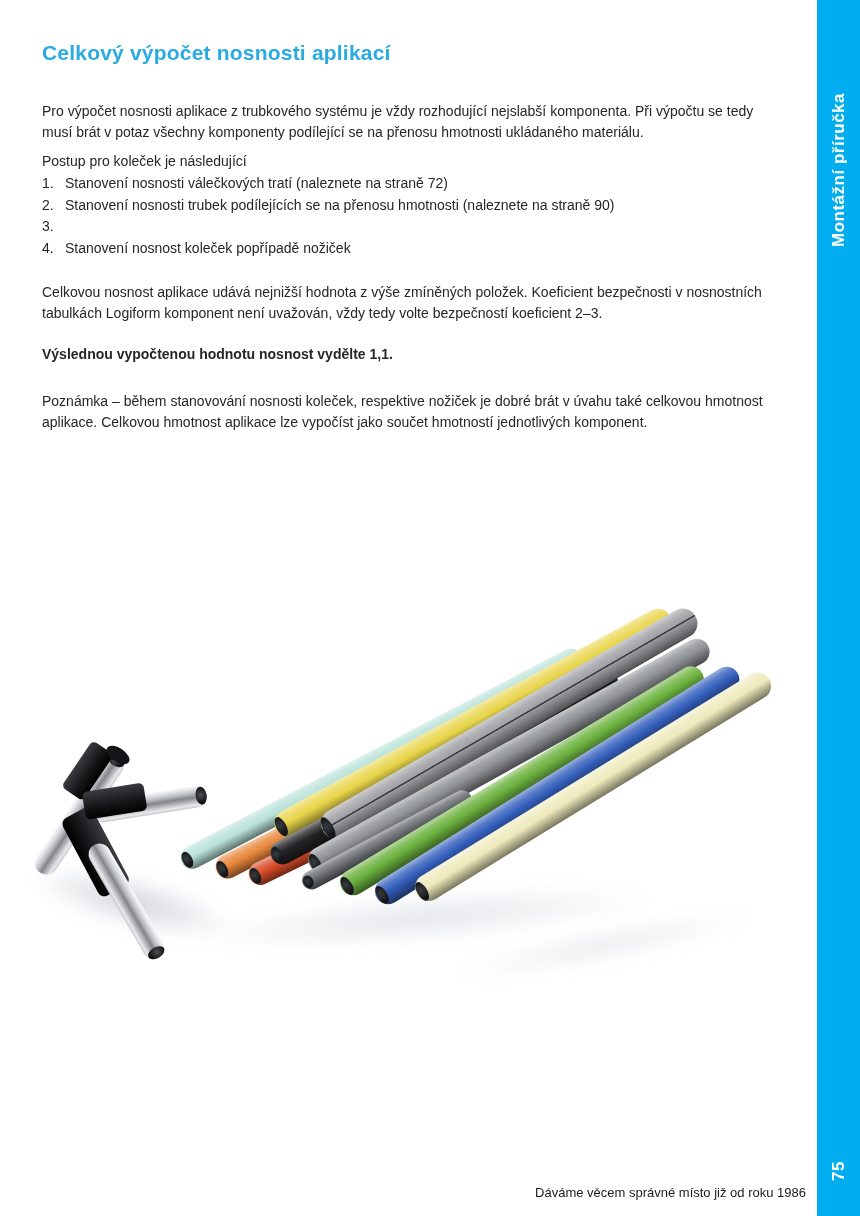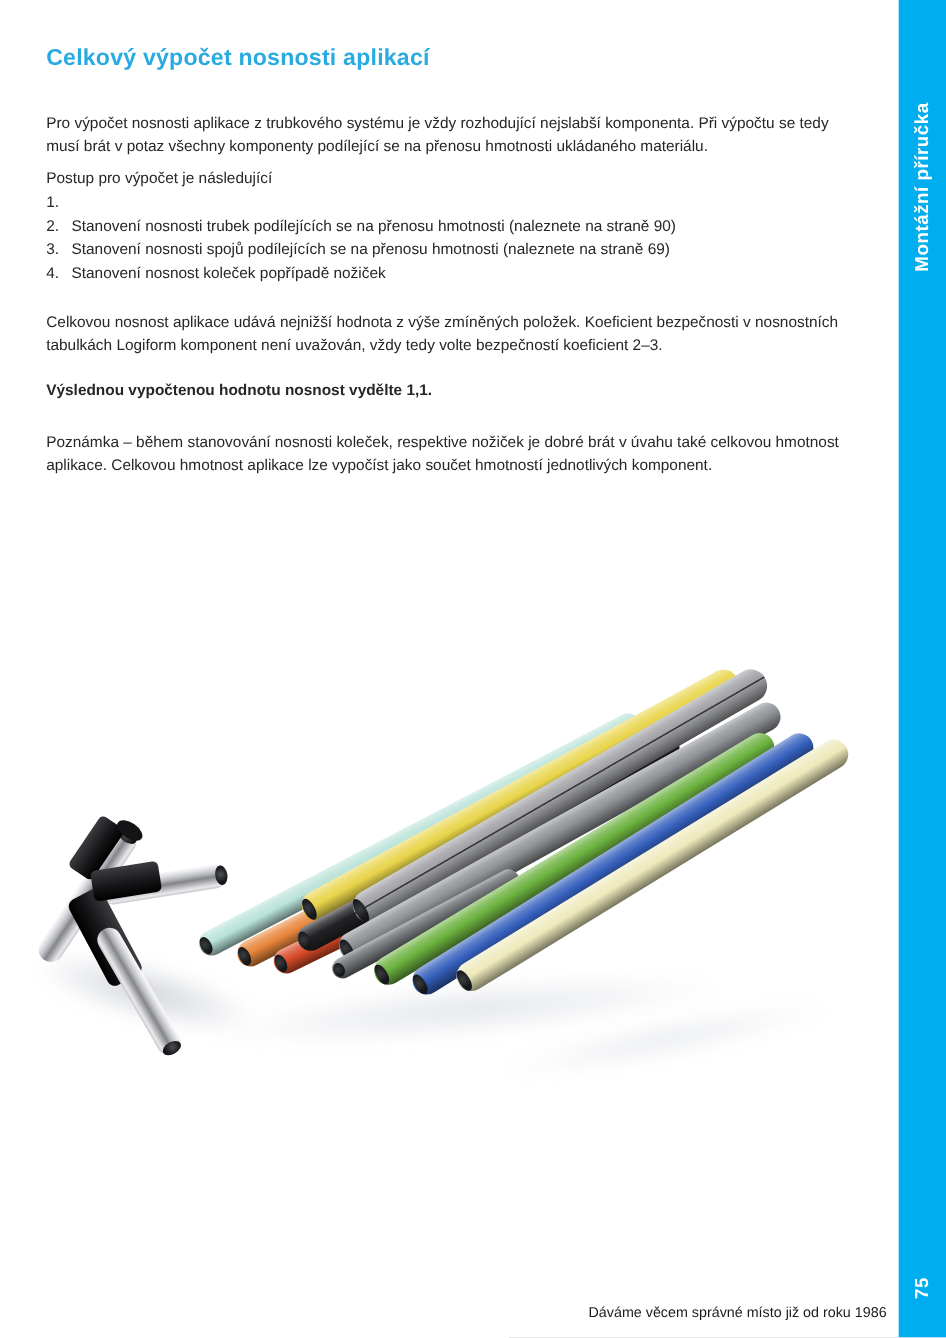--- a/index.html
+++ b/index.html
@@ -99,33 +99,33 @@
 </head>
 <body>
 
 <div class="page">
 
   <div class="content">
     <h1 class="block doc-title">Celkový výpočet nosnosti aplikací</h1>
 
     <p class="block intro">Pro výpočet nosnosti aplikace z trubkového systému je vždy rozhodující nejslabší komponenta. Při výpočtu se tedy musí brát v potaz všechny komponenty podílející se na přenosu hmotnosti ukládaného materiálu.</p>
 
-    <p class="block steps-heading">Postup pro výpočet je následující</p>
+    <p class="block steps-heading">Postup pro koleček je následující</p>
 
     <div class="block steps">
       <div class="step">
         <span class="num">1.</span>
+        <span class="txt">Stanovení nosnosti válečkových tratí (naleznete na straně 72)</span>
       </div>
       <div class="step">
         <span class="num">2.</span>
         <span class="txt">Stanovení nosnosti trubek podílejících se na přenosu hmotnosti (naleznete na straně 90)</span>
       </div>
       <div class="step">
         <span class="num">3.</span>
-        <span class="txt">Stanovení nosnosti spojů podílejících se na přenosu hmotnosti (naleznete na straně 69)</span>
       </div>
       <div class="step">
         <span class="num">4.</span>
         <span class="txt">Stanovení nosnost koleček popřípadě nožiček</span>
       </div>
     </div>
 
     <p class="block summary">Celkovou nosnost aplikace udává nejnižší hodnota z výše zmíněných položek. Koeficient bezpečnosti v nosnostních tabulkách Logiform komponent není uvažován, vždy tedy volte bezpečností koeficient 2–3.</p>
 
     <p class="block bold-line">Výslednou vypočtenou hodnotu nosnost vydělte 1,1.</p>

